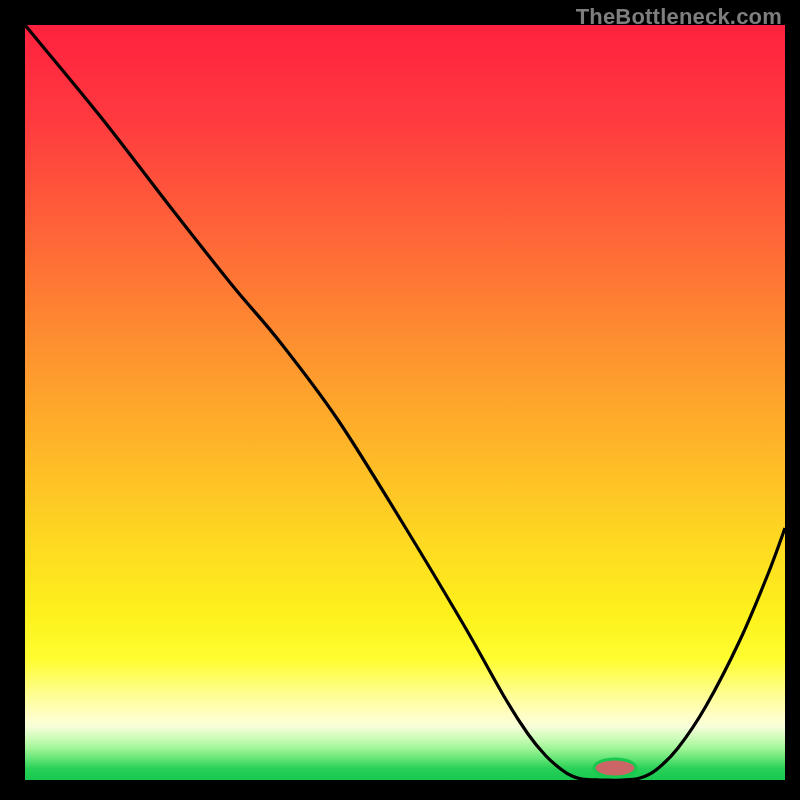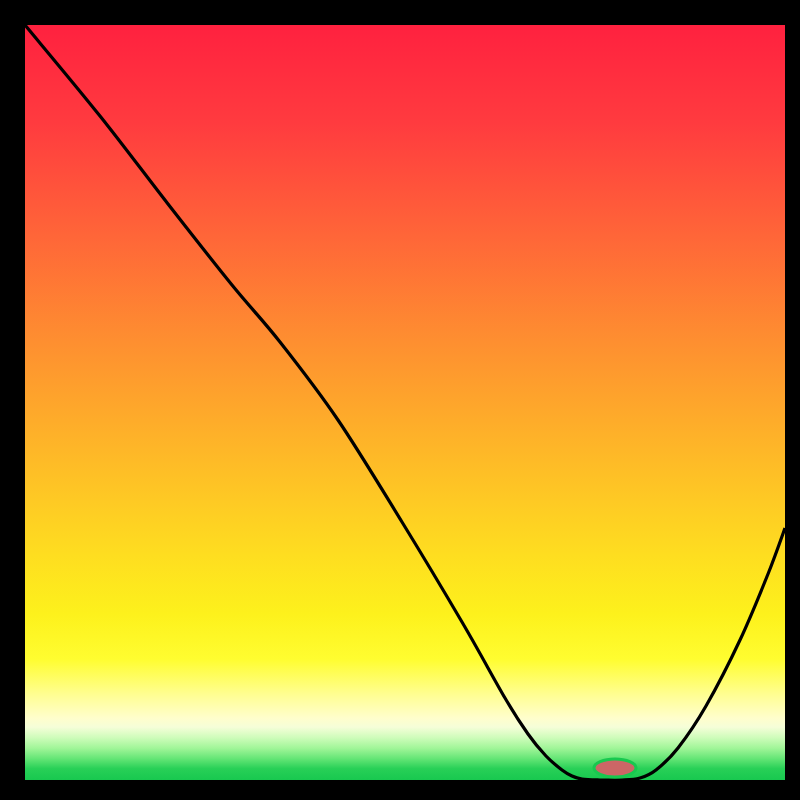--- a/index.html
+++ b/index.html
@@ -14,20 +14,21 @@
     color:#7e7e7e;
     letter-spacing:0.2px;
     z-index:10;
   }
   svg{display:block;}
 </style>
 </head>
 <body>
 
 <div class="wrap">
+  <div class="watermark">TheBottleneck.com</div>
   <svg width="800" height="800" viewBox="0 0 800 800">
     <defs>
       <linearGradient id="bg-grad" x1="0" y1="0" x2="0" y2="1">
 
       <stop offset="0.00%" stop-color="#ff213f"></stop>
           <stop offset="13.00%" stop-color="#ff3b3f"></stop>
           <stop offset="28.00%" stop-color="#ff6638"></stop>
           <stop offset="42.00%" stop-color="#fe8f30"></stop>
           <stop offset="56.00%" stop-color="#feb628"></stop>
           <stop offset="70.00%" stop-color="#fedd20"></stop>

